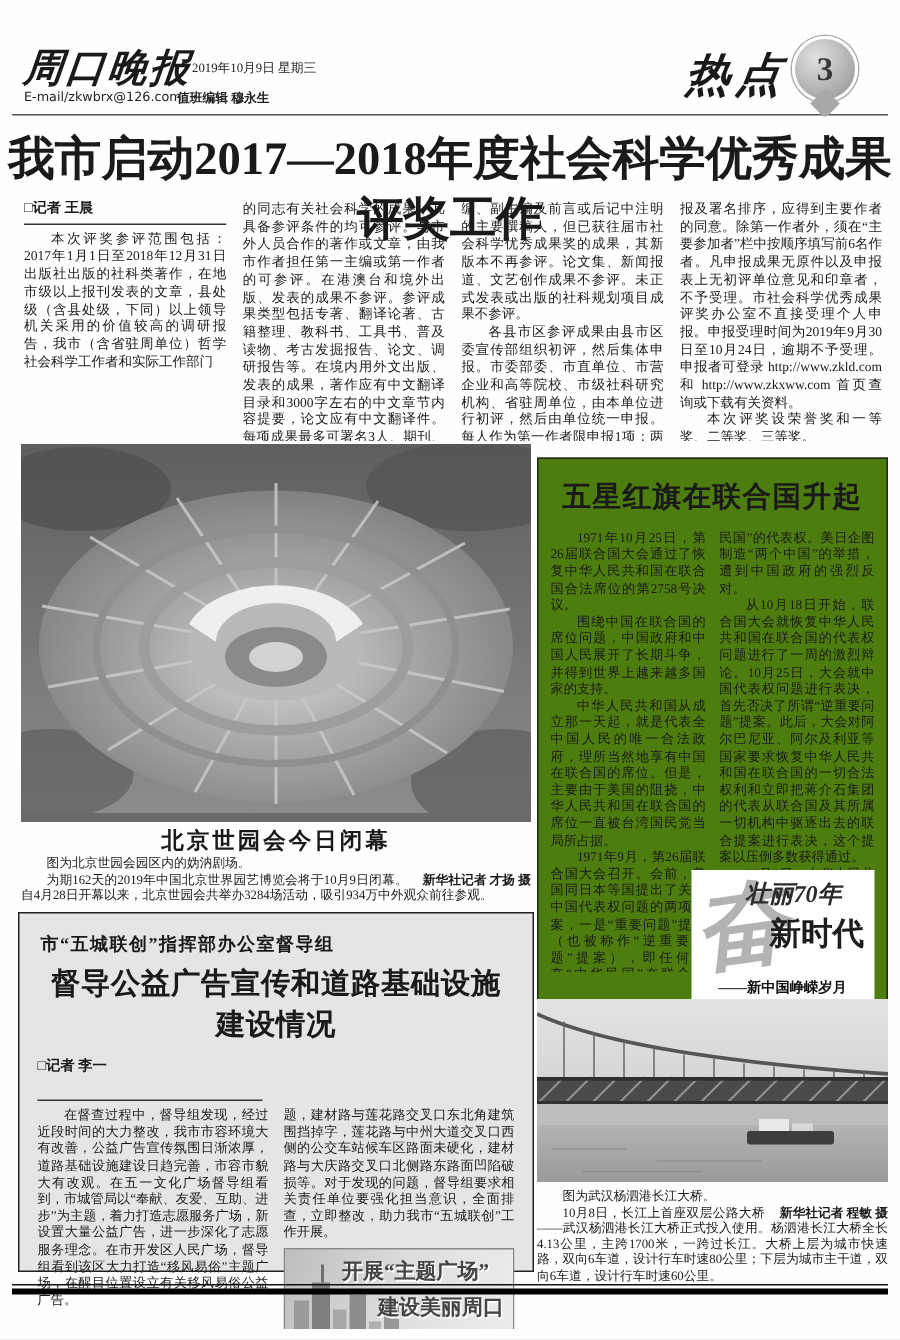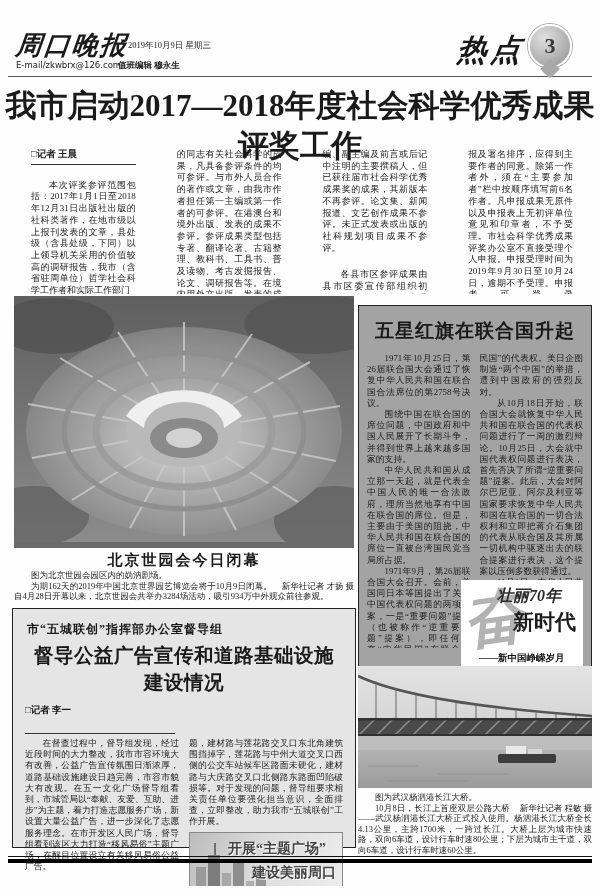--- a/index.html
+++ b/index.html
@@ -41,40 +41,40 @@
     font-size:31px; font-weight:900; letter-spacing:0px; line-height:40px;
     font-family:"Liberation Serif","DejaVu Serif",serif;
   }
 
   
   .main-cols{
     position:absolute; left:16px; top:134px; width:572px; height:160px;
     display:flex; gap:11px;
   }
   .col{flex:1 1 0; overflow:hidden; font-size:9px; line-height:11.7px; text-align:justify;}
-  .col p{margin:15px; text-indent:2em;}
+  .col p{margin:0; text-indent:2em;}
   .byline{
     font-weight:bold; text-indent:0 !important; border-bottom:1px solid #333;
     padding-bottom:3px; margin-bottom:4px !important; font-size:9.5px;
   }
 
   
   .expo-photo{position:absolute; left:14px; top:296px; width:340px; height:252px; background:#777; overflow:hidden;}
   .expo-caption-title{
     position:absolute; left:14px; top:551px; width:340px; text-align:center;
     font-size:15px; font-weight:900; letter-spacing:2px;
   }
   .expo-caption{position:absolute; left:14px; top:570px; width:340px; font-size:8.5px; line-height:10.5px; text-align:justify;}
   .expo-caption p{margin:0; text-indent:2em;}
-  .credit{float:right; font-weight:normal; text-indent:0; padding-left:10px;}
+  .credit{float:right; font-weight:bold; text-indent:0; padding-left:10px;}
 
   
   .un-box{
     position:absolute; left:358px; top:305px; width:234px; height:384px;
-    border:1.5px solid #222; box-sizing:border-box; padding:8px 8px 6px 8px; background:#a3a3a3;
+    border:1.5px solid #222; box-sizing:border-box; padding:8px 8px 6px 8px; background:#4d7c0f;
   }
   .un-title{text-align:center; font-size:19px; font-weight:900; letter-spacing:1px; margin:4px 0 9px 0;}
   .un-cols{display:flex; gap:9px; height:295px; overflow:hidden;}
   .un-col{flex:1 1 0; font-size:8.8px; line-height:11.2px; text-align:justify; overflow:hidden;}
   .un-col p{margin:0; text-indent:2em;}
   .badge{
     position:absolute; right:8px; bottom:8px; width:122px; height:100px; background:#fff;
     overflow:hidden;
   }
   .badge-glyph{

